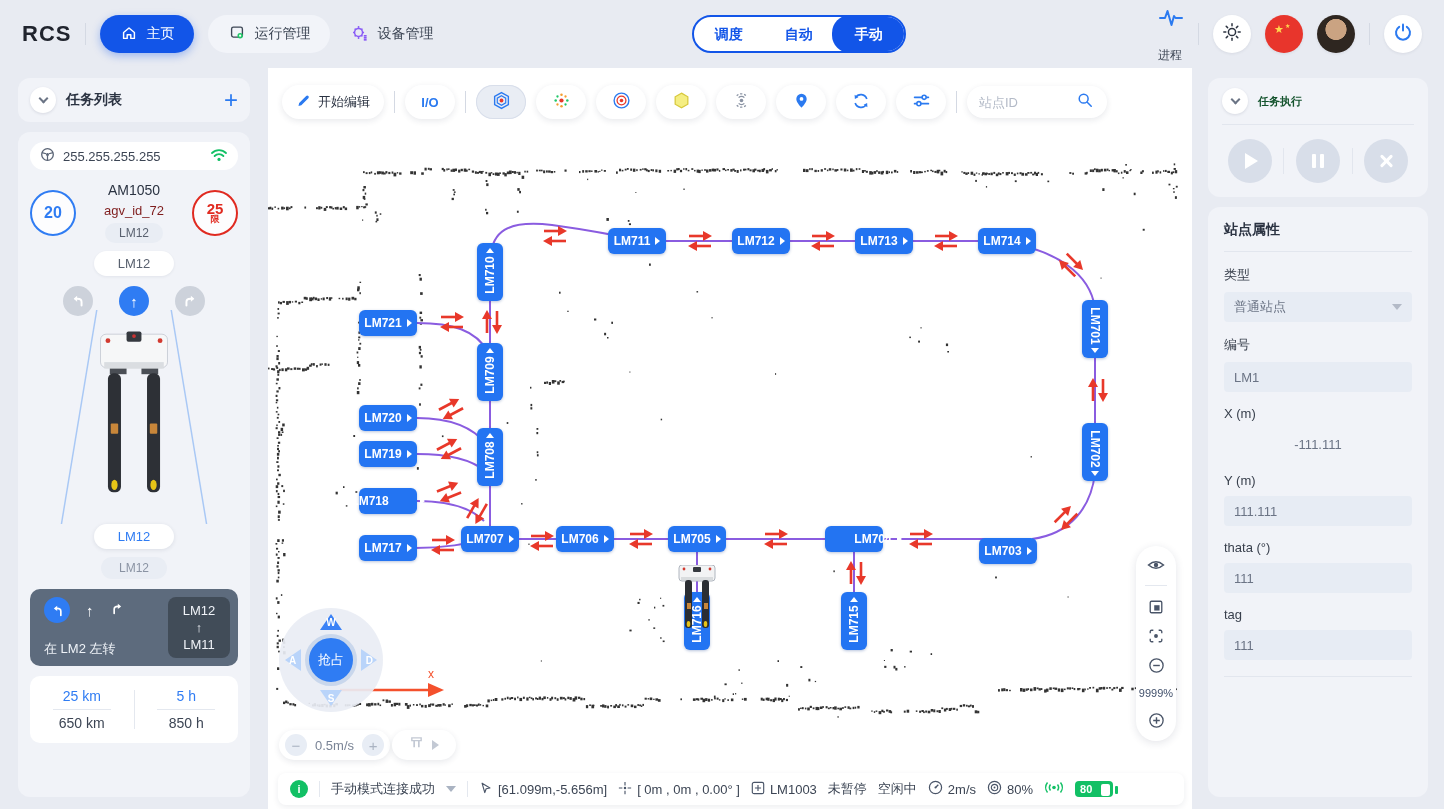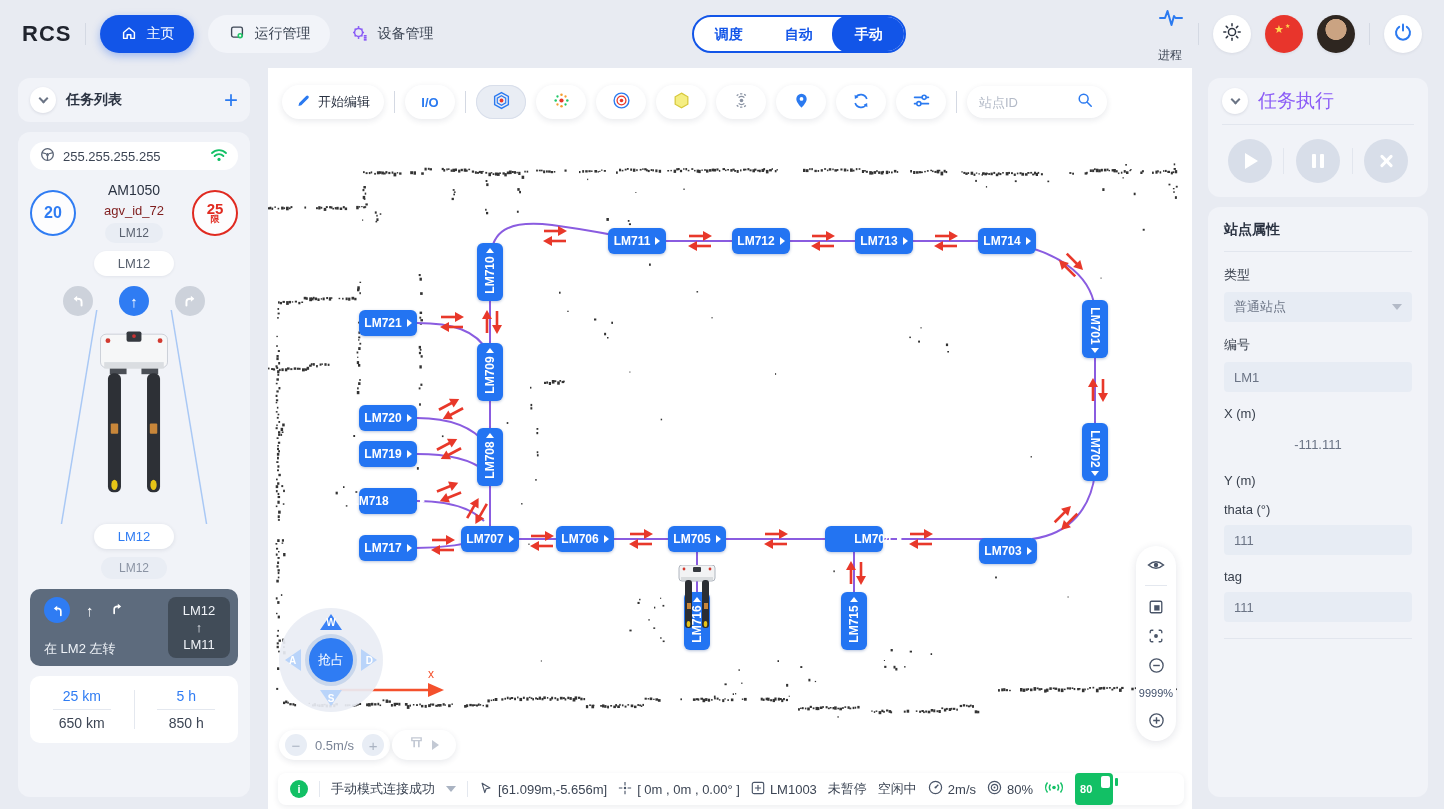--- a/index.html
+++ b/index.html
@@ -120,28 +120,28 @@
   .zoomdock { position:absolute; left:868px; top:478px; width:40px; background:#fff; border-radius:20px; box-shadow:0 2px 8px rgba(30,40,70,.12); display:flex; flex-direction:column; align-items:center; padding:12px 0; gap:13px; z-index:6; }
   .zd-div { width:22px; height:1px; background:#e4e8ef; }
   .zoom-label { font-size:11px; color:#41506b; }
   .zd-i { cursor:pointer; display:flex; }
 
   .statusbar { position:absolute; left:10px; top:705px; width:906px; height:32px; background:#fff; border-radius:8px; box-shadow:0 2px 6px rgba(30,40,70,.08); display:flex; align-items:center; padding:0 12px; gap:11px; font-size:13px; color:#3c4554; z-index:7; white-space:nowrap; }
   .info-c { width:18px; height:18px; border-radius:50%; background:#12c065; color:#fff; font-size:11px; font-weight:bold; display:flex; align-items:center; justify-content:center; }
   .sb-div { width:1px; height:16px; background:#e4e8ef; }
   .caret { width:0;height:0;border-left:5px solid transparent;border-right:5px solid transparent;border-top:6px solid #aab3c2; cursor:pointer; }
   .sb-item { display:flex; align-items:center; gap:5px; }
-  .battery { position:relative; width:38px; height:32px; background:#12c065; border-radius:4px; color:#fff; font-size:11px; font-weight:bold; display:flex; align-items:center; padding-left:5px; }
+  .battery { position:relative; width:38px; height:16px; background:#12c065; border-radius:4px; color:#fff; font-size:11px; font-weight:bold; display:flex; align-items:center; padding-left:5px; }
   .battery .blk { position:absolute; right:3px; top:3px; width:9px; height:12px; background:#fff; border-radius:2px; }
   .battery .nub { position:absolute; right:-5px; top:5px; width:3px; height:8px; background:#12c065; border-radius:1px; }
 
   
   .exec-card { padding:10px 14px 14px; }
   .exec-head { display:flex; align-items:center; gap:10px; padding-bottom:10px; border-bottom:1px solid #e2e6ee; }
-  .exec-title { font-size:19px; color:#8b5cf6; font-weight:normal; }
+  .exec-title { font-size:11px; color:#14532d; font-weight:bold; }
   .exec-btns { display:flex; align-items:center; justify-content:space-around; margin-top:14px; }
   .exec-c { width:44px; height:44px; border-radius:50%; background:#d8dee9; display:flex; align-items:center; justify-content:center; cursor:pointer; }
   .exec-div { width:1px; height:26px; background:#e2e6ee; }
   .ptri { width:0;height:0;border-top:8px solid transparent;border-bottom:8px solid transparent;border-left:13px solid #fff; margin-left:4px; }
   .pbars { display:flex; gap:4px; } .pbars i { width:4px; height:14px; background:#fff; border-radius:1px; }
   .xmark { position:relative; width:16px; height:16px; } .xmark::before,.xmark::after{content:"";position:absolute;left:7px;top:0;width:3px;height:16px;background:#fff;border-radius:2px;} .xmark::before{transform:rotate(45deg);} .xmark::after{transform:rotate(-45deg);}
   .props-card { flex:1; padding:14px 16px; }
   .props-title { font-size:14px; color:#2b3342; font-weight:bold; padding-bottom:12px; border-bottom:1px solid #e2e6ee; }
   .field-label { font-size:13px; color:#39404d; margin:14px 0 8px; }
   .field { height:30px; background:#e7ecf4; border-radius:4px; display:flex; align-items:center; padding:0 10px; font-size:13px; color:#6b7485; }
@@ -1715,20 +1715,23 @@
         </div>
         <div class="field-label">编号</div>
         <div class="field">
             <span>LM1</span>
           </div>
         <div class="field-label">X (m)</div>
         <div class="field plain">
             <span>-111.111</span>
           </div>
         <div class="field-label">Y (m)</div>
+        <div class="field">
+            <span>111.111</span>
+          </div>
         <div class="field-label">thata (°)</div>
         <div class="field">
             <span>111</span>
           </div>
         <div class="field-label">tag</div>
         <div class="field">
             <span>111</span>
           </div>
         <div class="props-end"></div>
       </div>

